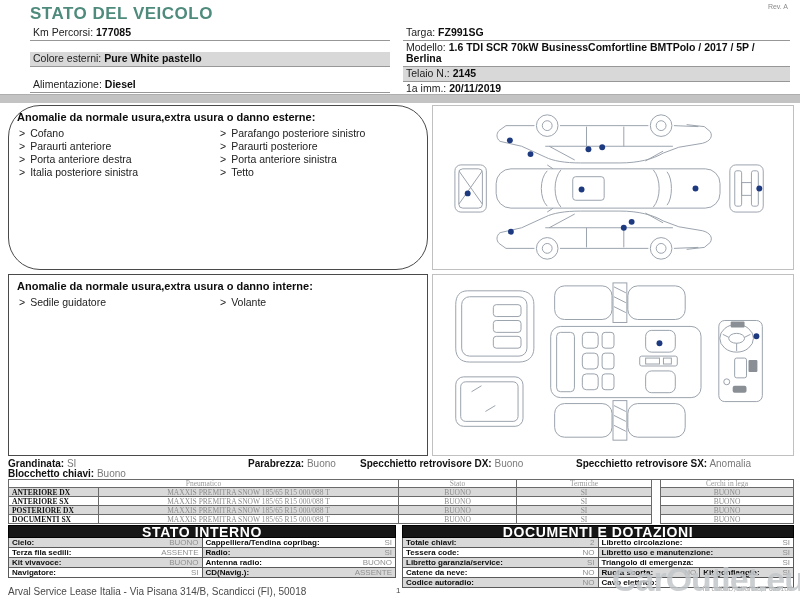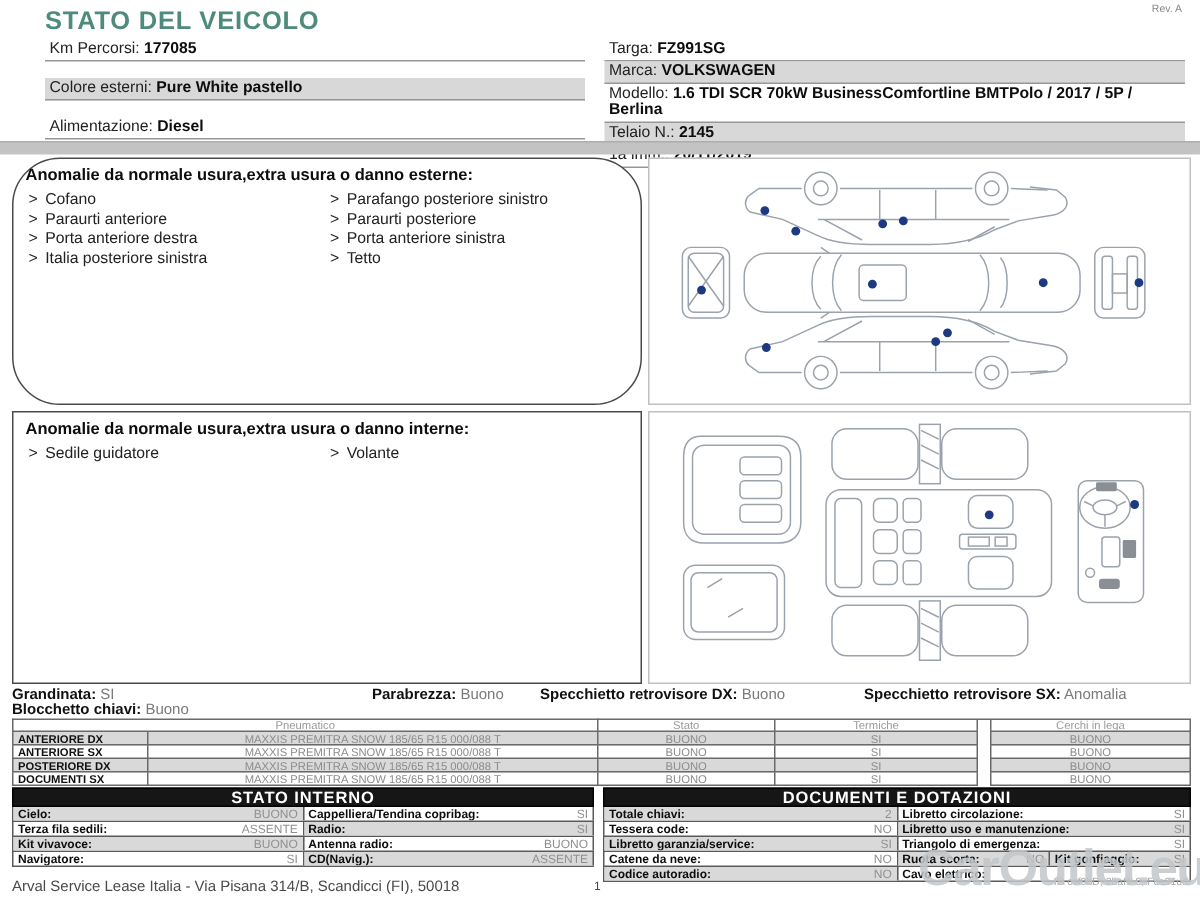--- a/index.html
+++ b/index.html
@@ -45,37 +45,37 @@
   #summary { left:8px; top:458px; width:786px; height:21px; font-size:10px; }
   #summary span.pair { position:absolute; white-space:nowrap; }
   .sl { font-weight:bold; color:#111; }
   .sv { color:#7a7a7a; }
 
   
   #tyres { left:8px; top:479px; width:786px; font-size:7.5px; }
   .trow { display:flex; height:9px; }
   .tcell { border-left:1px solid #6a6a6a; border-bottom:1px solid #6a6a6a;
            display:flex; align-items:center; justify-content:center;
-           color:#8c8c8c; overflow:hidden; white-space:nowrap; }
+           color:#8c8c8c; overflow:hidden; white-space:nowrap;font-family:Liberation Serif, serif; }
   .trow.thead .tcell { border-top:1px solid #6a6a6a; color:#9a9a9a; }
   .tc-pos  { width:90px;  justify-content:flex-start; padding-left:3px; font-weight:bold; color:#111; font-size:7.5px; }
   .tc-name { width:300px; }
   .tc-st   { width:118px; }
   .tc-te   { width:136px; border-right:1px solid #6a6a6a; }
   .tc-sp   { width:8px; border:none; }
   .tc-ce   { width:134px; border-right:1px solid #6a6a6a; }
   .tc-head-pneu { width:390px; }
   .trow .rshade { background:#d9d9d9; }
 
   
   .dual-table { position:absolute; }
   #stato-interno { left:8px;  top:525px; width:388px; }
   #documenti    { left:402px; top:525px; width:392px; }
   .tbl-head { background:#161616; color:#fff; font-weight:bold; text-align:center;
-              font-size:11px; height:13px; line-height:13px; letter-spacing:.6px; border:1px solid #000; }
+              font-size:14px; height:13px; line-height:13px; letter-spacing:.6px; border:1px solid #000; }
   .drow { display:flex; height:10px; border-left:1px solid #5a5a5a; border-bottom:1px solid #5a5a5a; }
   .dcell { display:flex; justify-content:space-between; align-items:center;
            padding:0 3px; border-right:1px solid #5a5a5a; font-size:8px; line-height:9px; overflow:hidden; }
   .dcell .lbl { font-weight:bold; color:#0d0d0d; white-space:nowrap; }
   .dcell .val { color:#909090; white-space:nowrap; margin-left:4px; }
   .w50 { width:50%;align-items:flex-end; } .w26 { width:26%; } .w24 { width:24%; }
   .cshade { background:#d9d9d9; }
 
   
   #footer-left { left:8px; top:586px; font-size:10px; color:#4a4a4a; }
@@ -102,24 +102,20 @@
   <div class="field-row">
     <span class="lbl">Alimentazione:</span>
     <span class="val">Diesel</span>
   </div>
 </div>
 
 <div class="abs fields" id="fields-right">
   <div class="field-row">
     <span class="lbl">Targa:</span>
     <span class="val">FZ991SG</span>
-  </div>
-  <div class="field-row shade">
-    <span class="lbl">Marca:</span>
-    <span class="val">VOLKSWAGEN</span>
   </div>
   <div class="field-row">
     <span class="lbl">Modello:</span>
     <span class="val">1.6 TDI SCR 70kW BusinessComfortline BMTPolo / 2017 / 5P / Berlina</span>
   </div>
   <div class="field-row shade">
     <span class="lbl">Telaio N.:</span>
     <span class="val">2145</span>
   </div>
   <div class="field-row">

